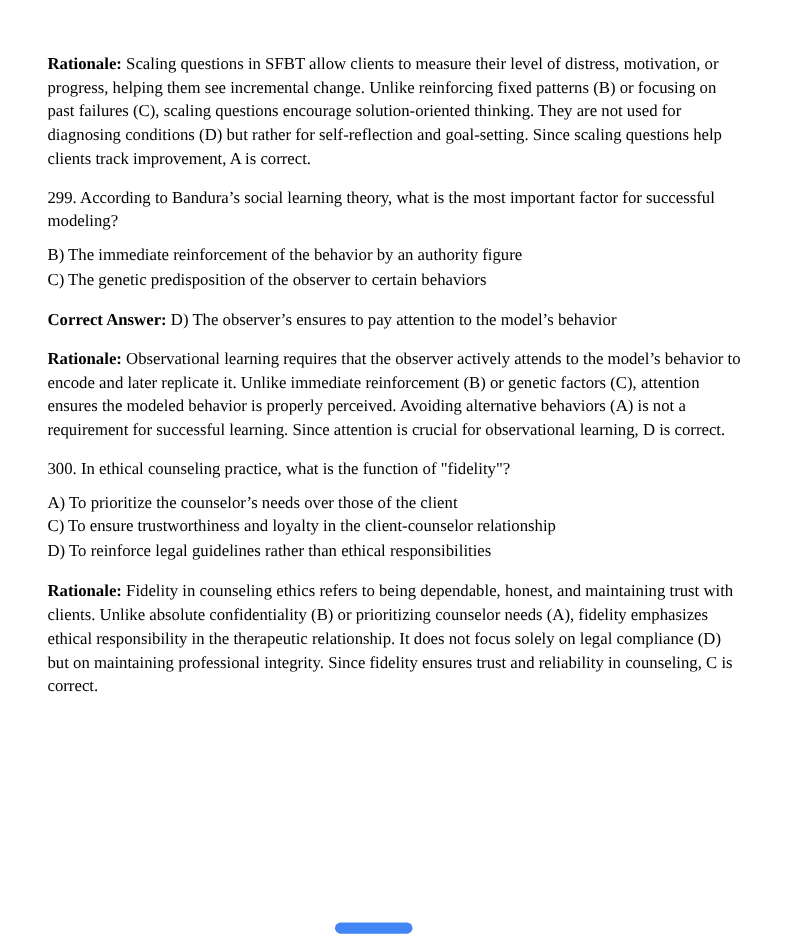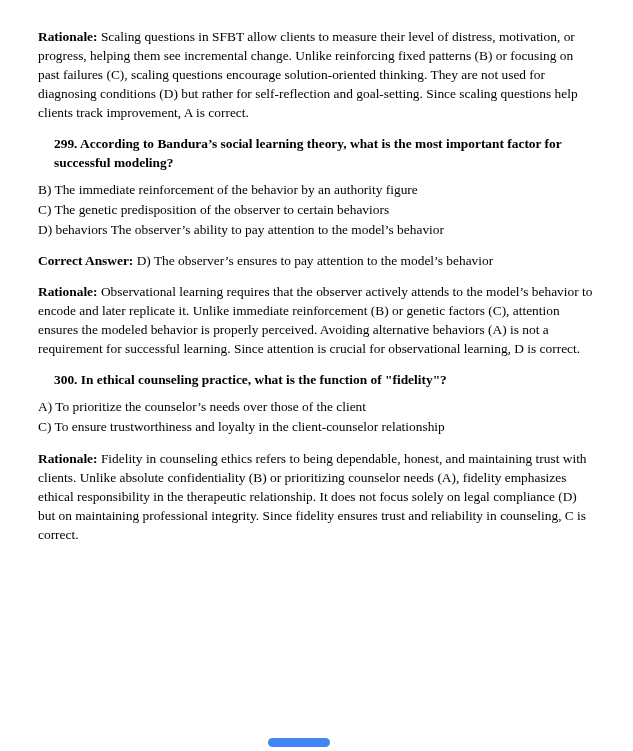--- a/index.html
+++ b/index.html
@@ -11,30 +11,30 @@
     width: 633px;
     height: 751px;
     position: relative;
     overflow: hidden;
     font-family: "Liberation Serif", "DejaVu Serif", serif;
     color: #000000;
   }
   .document {
     box-sizing: border-box;
     width: 633px;
-    padding: 27px 36px 0 38px;
+    padding: 41px 36px 0 38px;
     font-size: 13.4px;
     line-height: 19px;
   }
   .para {
     margin: 0 0 12px 0;
   }
   .question-title {
-    font-weight: bold;
-    margin: 0 0 8px 16px;
+    font-weight: normal;
+    margin: 0 0 8px 0;
   }
   .options {
     margin: 0 0 12px 0;
     line-height: 19.8px;
   }
   .bold-label {
     font-weight: bold;
   }
   .scroll-indicator {
     position: absolute;
@@ -51,30 +51,30 @@
 
 <main class="document">
 
   <p class="para"><span class="bold-label">Rationale:</span> <span>Scaling questions in SFBT allow clients to measure their level of distress, motivation, or progress, helping them see incremental change. Unlike reinforcing fixed patterns (B) or focusing on past failures (C), scaling questions encourage solution-oriented thinking. They are not used for diagnosing conditions (D) but rather for self-reflection and goal-setting. Since scaling questions help clients track improvement, A is correct.</span></p>
 
   <section>
     <p class="question-title">299. According to Bandura’s social learning theory, what is the most important factor for successful modeling?</p>
     <div class="options">
       <div>B) The immediate reinforcement of the behavior by an authority figure</div>
       <div>C) The genetic predisposition of the observer to certain behaviors</div>
-      <div>D) behaviors The observer’s ability to pay attention to the model’s behavior</div>
     </div>
     <p class="para"><span class="bold-label">Correct Answer:</span> <span>D) The observer’s ensures to pay attention to the model’s behavior</span></p>
     <p class="para"><span class="bold-label">Rationale:</span> <span>Observational learning requires that the observer actively attends to the model’s behavior to encode and later replicate it. Unlike immediate reinforcement (B) or genetic factors (C), attention ensures the modeled behavior is properly perceived. Avoiding alternative behaviors (A) is not a requirement for successful learning. Since attention is crucial for observational learning, D is correct.</span></p>
   </section>
 
   <section>
     <p class="question-title">300. In ethical counseling practice, what is the function of "fidelity"?</p>
     <div class="options">
       <div>A) To prioritize the counselor’s needs over those of the client</div>
       <div>C) To ensure trustworthiness and loyalty in the client-counselor relationship</div>
+      <div>D) To reinforce legal guidelines rather than ethical responsibilities</div>
     </div>
     <p class="para"><span class="bold-label">Rationale:</span> <span>Fidelity in counseling ethics refers to being dependable, honest, and maintaining trust with clients. Unlike absolute confidentiality (B) or prioritizing counselor needs (A), fidelity emphasizes ethical responsibility in the therapeutic relationship. It does not focus solely on legal compliance (D) but on maintaining professional integrity. Since fidelity ensures trust and reliability in counseling, C is correct.</span></p>
   </section>
 
 </main>
 
 <div class="scroll-indicator" style="background-color: rgb(66, 133, 244);"></div>
 
 </body></html>

